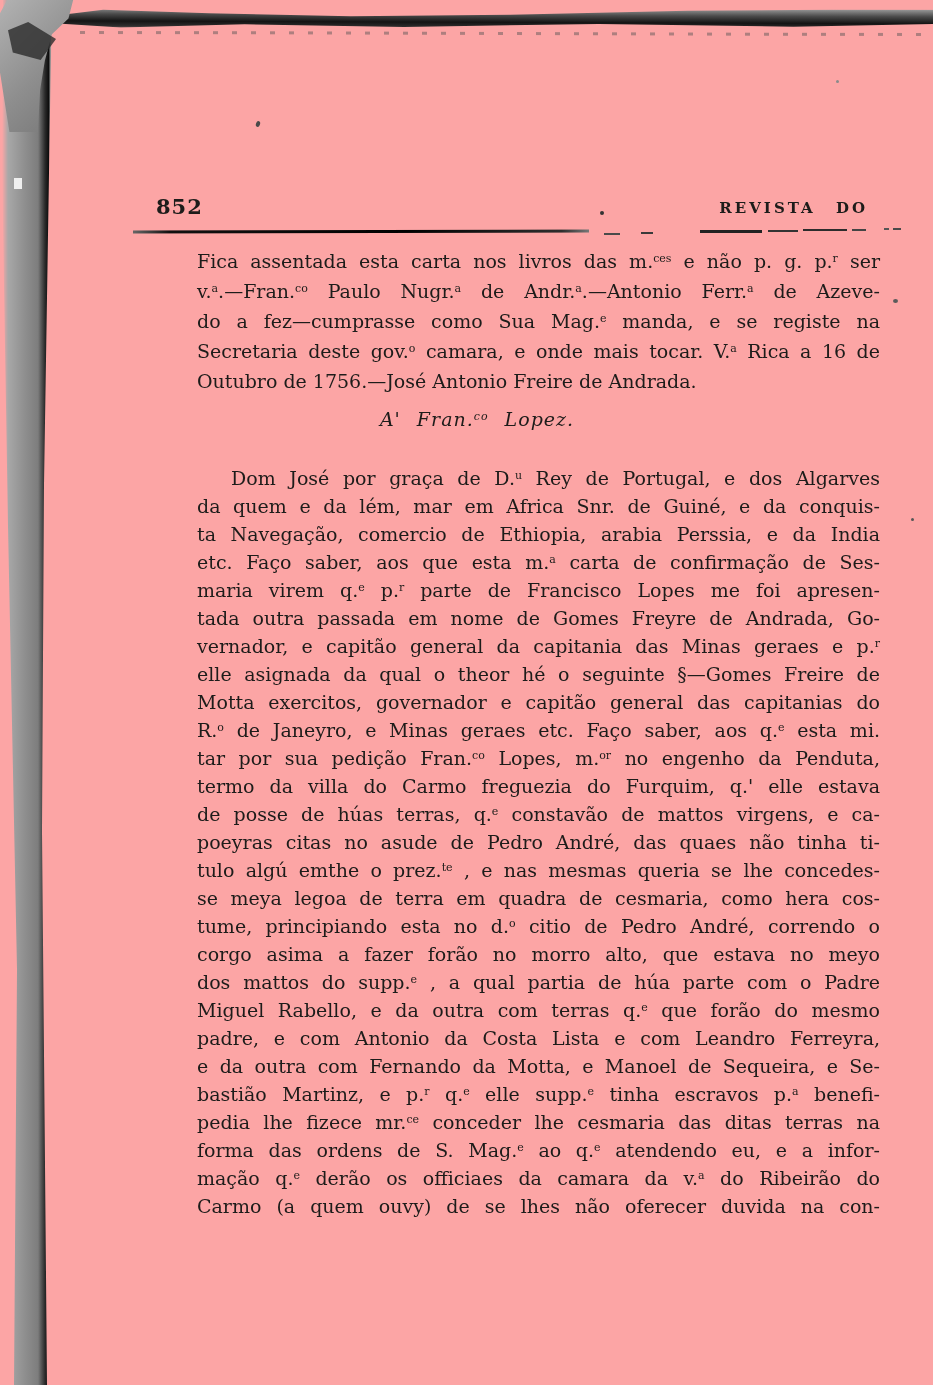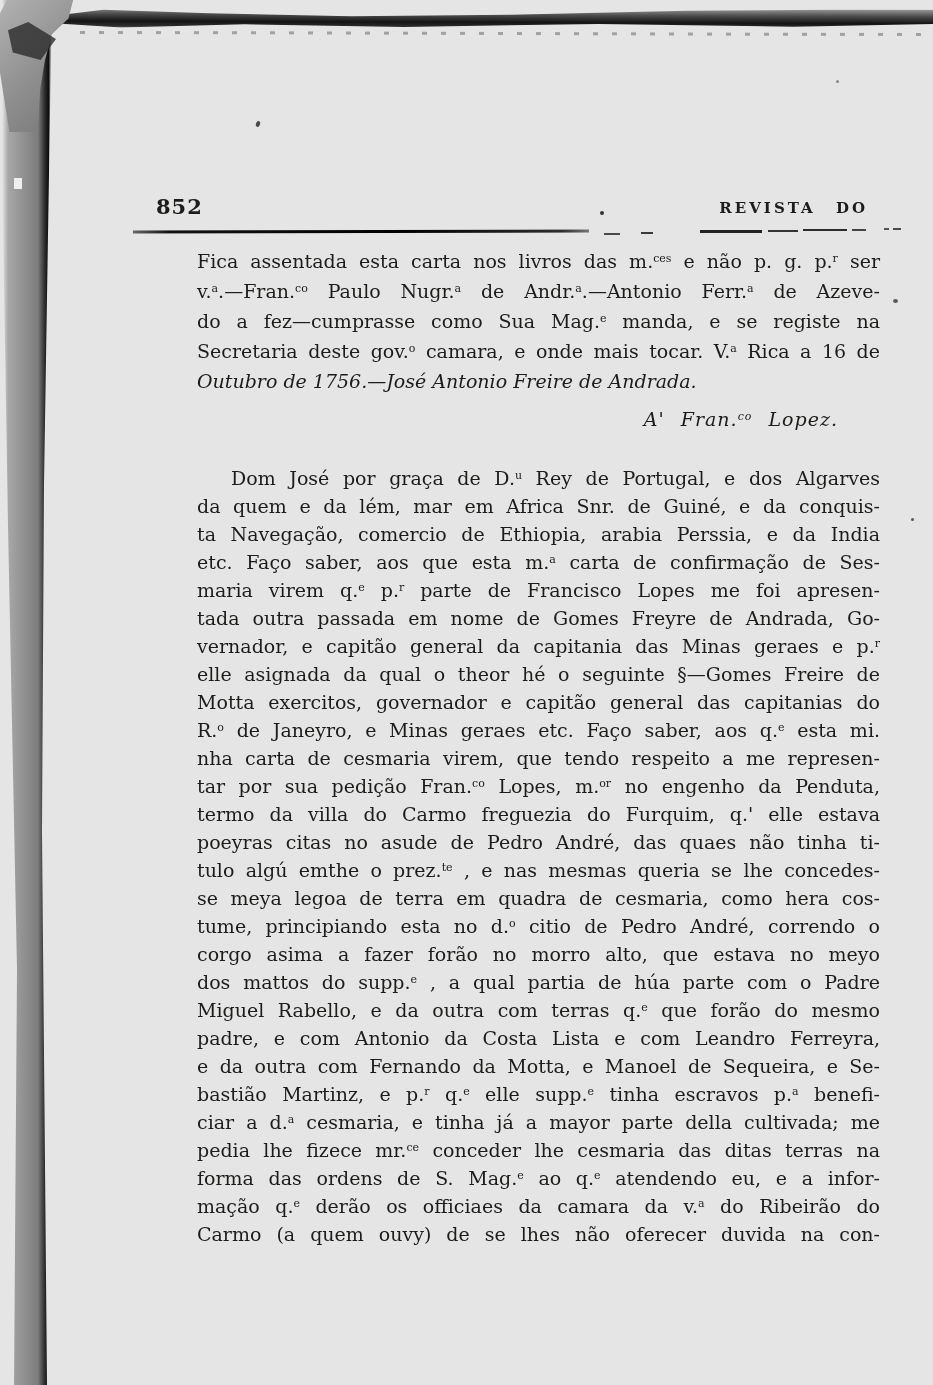--- a/index.html
+++ b/index.html
@@ -3,21 +3,21 @@
 <meta charset="utf-8">
 <style>
   html,body { margin:0; padding:0; }
   body {
     width:933px; height:1385px;
     background:#ffffff;
     font-family:"DejaVu Serif","Liberation Serif",serif;
     color:#1d1c1a;
     position:relative; overflow:hidden;
   }
-  .page { position:absolute; inset:0; background:#e5e5e5; }
+  .page { position:absolute; inset:0; background:#fca5a5; }
 
   
   .edge-top {
     position:absolute; left:50px; right:-2px; top:8px; height:26px;
     background:linear-gradient(180deg,#9a9a9a 0%,#4a4a4a 28%,#141414 55%,#2e2e2e 74%,rgba(190,190,190,.35) 100%);
     clip-path:polygon(0 38%,6% 12%,18% 24%,34% 34%,52% 26%,72% 8%,88% 2%,100% 0,100% 55%,84% 68%,62% 60%,40% 74%,22% 66%,8% 80%,0 64%);
     transform:rotate(.2deg);
   }
   .edge-top-speckle {
     position:absolute; top:32px; left:80px; right:8px; height:3px;
@@ -69,27 +69,27 @@
   .rs6 { left:803px; top:229px; width:44px; height:2px; background:#2c2c2c; }
   .rs7 { left:852px; top:229px; width:14px; height:2px; background:#444; }
   .rs8 { left:884px; top:228px; width:5px;  height:2px; background:#555; }
   .rs9 { left:893px; top:228px; width:8px;  height:2px; background:#4a4a4a; }
 
   
   .para { position:absolute; left:158px; width:722px; font-size:19px; }
   .p1 { top:246px; line-height:30px; }
   .p2 { top:464px; line-height:28px; }
   .line { text-align:justify; text-align-last:justify;margin-left:39px; }
-  .line.ragged { text-align-last:left;font-style:italic; }
+  .line.ragged { text-align-last:left; }
   .line.indent { text-indent:34px; }
   sup { font-size:11px; line-height:0; vertical-align:6px; }
 
   .heading {
     position:absolute; left:158px; width:722px; top:408px;
-    text-align:right; font-style:italic; font-size:19px;
+    text-align:center; font-style:italic; font-size:19px;
     letter-spacing:1px; word-spacing:9px;
     transform:translateX(-42px);
   }
 </style>
 </head>
 <body>
 
 <div class="page">
 
   <div class="edge-top"></div>
@@ -133,33 +133,32 @@
       <div class="line indent">Dom José por graça de D.<sup>u</sup> Rey de Portugal, e dos Algarves</div>
       <div class="line">da quem e da lém, mar em Africa Snr. de Guiné, e da conquis-</div>
       <div class="line">ta Navegação, comercio de Ethiopia, arabia Perssia, e da India</div>
       <div class="line">etc. Faço saber, aos que esta m.<sup>a</sup> carta de confirmação de Ses-</div>
       <div class="line">maria virem q.<sup>e</sup> p.<sup>r</sup> parte de Francisco Lopes me foi apresen-</div>
       <div class="line">tada outra passada em nome de Gomes Freyre de Andrada, Go-</div>
       <div class="line">vernador, e capitão general da capitania das Minas geraes e p.<sup>r</sup></div>
       <div class="line">elle asignada da qual o theor hé o seguinte §—Gomes Freire de</div>
       <div class="line">Motta exercitos, governador e capitão general das capitanias do</div>
       <div class="line">R.<sup>o</sup> de Janeyro, e Minas geraes etc. Faço saber, aos q.<sup>e</sup> esta mi.</div>
-      <div class="line">nha carta de cesmaria virem, que tendo respeito a me represen-</div>
       <div class="line">tar por sua pedição Fran.<sup>co</sup> Lopes, m.<sup>or</sup> no engenho da Penduta,</div>
       <div class="line">termo da villa do Carmo freguezia do Furquim, q.' elle estava</div>
+      <div class="line">de posse de húas terras, q.<sup>e</sup> constavão de mattos virgens, e ca-</div>
       <div class="line">poeyras citas no asude de Pedro André, das quaes não tinha ti-</div>
       <div class="line">tulo algú emthe o prez.<sup>te</sup> , e nas mesmas queria se lhe concedes-</div>
       <div class="line">se meya legoa de terra em quadra de cesmaria, como hera cos-</div>
       <div class="line">tume, principiando esta no d.<sup>o</sup> citio de Pedro André, correndo o</div>
       <div class="line">corgo asima a fazer forão no morro alto, que estava no meyo</div>
       <div class="line">dos mattos do supp.<sup>e</sup> , a qual partia de húa parte com o Padre</div>
       <div class="line">Miguel Rabello, e da outra com terras q.<sup>e</sup> que forão do mesmo</div>
       <div class="line">padre, e com Antonio da Costa Lista e com Leandro Ferreyra,</div>
       <div class="line">e da outra com Fernando da Motta, e Manoel de Sequeira, e Se-</div>
       <div class="line">bastião Martinz, e p.<sup>r</sup> q.<sup>e</sup> elle supp.<sup>e</sup> tinha escravos p.<sup>a</sup> benefi-</div>
-      <div class="line">ciar a d.<sup>a</sup> cesmaria, e tinha já a mayor parte della cultivada; me</div>
       <div class="line">pedia lhe fizece mr.<sup>ce</sup> conceder lhe cesmaria das ditas terras na</div>
       <div class="line">forma das ordens de S. Mag.<sup>e</sup> ao q.<sup>e</sup> atendendo eu, e a infor-</div>
       <div class="line">mação q.<sup>e</sup> derão os officiaes da camara da v.<sup>a</sup> do Ribeirão do</div>
       <div class="line">Carmo (a quem ouvy) de se lhes não oferecer duvida na con-</div>
     </div>
 
 </div>
 
 </body></html>

